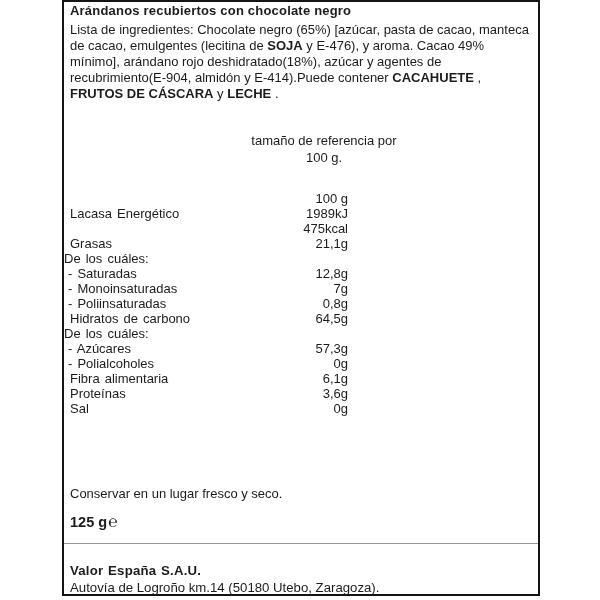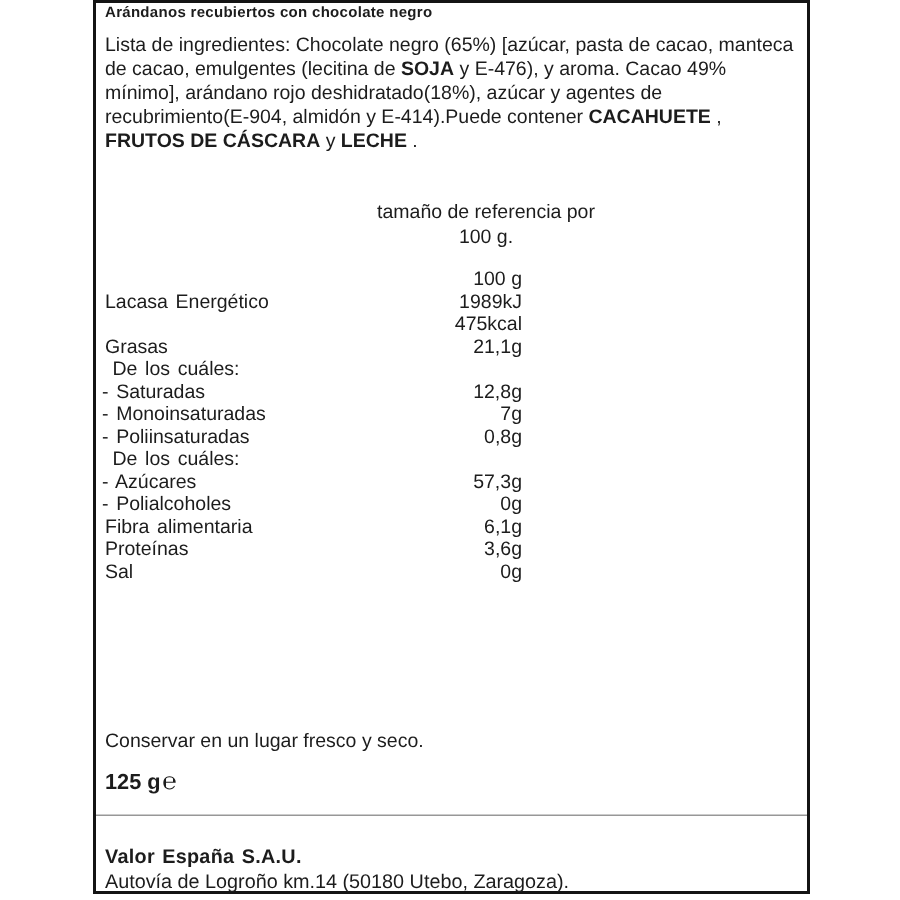--- a/index.html
+++ b/index.html
@@ -6,37 +6,37 @@
   .page {
     position:relative; width:600px; height:600px; background:#ffffff;
     font-family:"Liberation Sans", sans-serif; color:#1c1c1c; overflow:hidden;
   }
   .box {
     position:absolute; left:62px; top:0; width:478px; height:596px;
     border:2px solid #141414; box-sizing:border-box; background:#ffffff;
   }
   .title {
     position:absolute; left:6px; top:1px; margin:0;
-    font-size:10px; font-weight:bold; letter-spacing:0.2px; white-space:nowrap;
+    font-size:13px; font-weight:bold; letter-spacing:0.2px; white-space:nowrap;
   }
   .ingredients {
     position:absolute; left:6px; top:20px; width:462px; margin:0;
     font-size:13px; line-height:16px;
   }
   .b { font-weight:bold;margin-top:24px; }
   .ref-header {
     position:absolute; left:120px; top:130px; width:280px;
     text-align:center; font-size:13px; line-height:17px;
   }
-  .ntable { position:absolute; left:0; top:176px; width:284px; font-size:13px; }
+  .ntable { position:absolute; left:0; top:189px; width:284px; font-size:13px; }
   .nrow { display:flex; align-items:flex-start; line-height:15px; min-height:15px; }
   .nlabel { flex:1 1 auto; word-spacing:1.5px; white-space:nowrap; }
   .ind0 { padding-left:6px; }
   .dash { padding-left:4px; }
-  .sub  { padding-left:11px; }
+  .sub  { }
   .nvalue { text-align:right; white-space:nowrap; }
   .nvalue div { line-height:15px; }
   .storage { position:absolute; left:6px; top:484px; margin:0; font-size:13px; }
   .weight { position:absolute; left:6px; top:511px; margin:0; font-size:14.5px; font-weight:bold; }
   .esign { font-weight:normal; font-size:16px; margin-left:1px; }
   .sep { position:absolute; left:0; top:541px; width:100%; height:0; border-top:1.5px solid #979797; }
   .company { position:absolute; left:6px; top:561px; font-size:13.2px; line-height:16.5px; }
   .cname { font-weight:bold; letter-spacing:0.2px; word-spacing:1px; }
 </style>
 </head>
@@ -87,20 +87,24 @@
       <div class="nrow">
         <span class="nlabel dash">- Monoinsaturadas</span>
         <span class="nvalue">7g</span>
       </div>
 
       <div class="nrow">
         <span class="nlabel dash">- Poliinsaturadas</span>
         <span class="nvalue">0,8g</span>
       </div>
 
+      <div class="nrow">
+        <span class="nlabel ind0">Hidratos de carbono</span>
+        <span class="nvalue">64,5g</span>
+      </div>
 
       <div class="nrow">
         <span class="nlabel sub">De los cuáles:</span>
         <span class="nvalue"></span>
       </div>
 
       <div class="nrow">
         <span class="nlabel dash">- Azúcares</span>
         <span class="nvalue">57,3g</span>
       </div>

